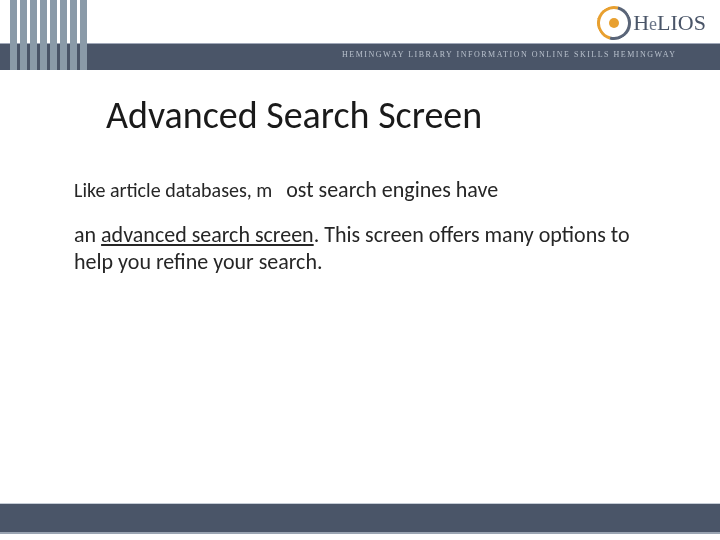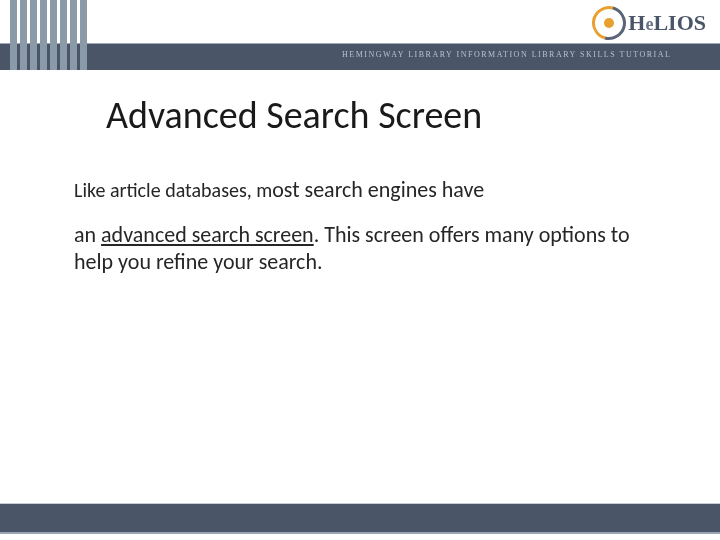--- a/index.html
+++ b/index.html
@@ -86,21 +86,21 @@
       width: 10px;
       height: 10px;
       background: #e8a030;
       border-radius: 50%;
       transform: translate(-50%, -50%);
     }
     .logo-text {
       font-family: Georgia, "Times New Roman", serif;
       font-size: 22px;
       color: #4a5568;
-      font-weight: bold;
+      font-weight: normal;
     }
     .logo-text .e {
       color: #6a7588;
       font-size: 18px;
     }
     .logo-text .l {
       color: #4a5568;
     }
     .title {
       position: absolute;
@@ -117,20 +117,21 @@
       right: 74px;
       color: #262626;
     }
     .body-lead {
       font-size: 20px;
       display: inline;
     }
     .body-rest {
       font-size: 22px;
       display: inline;
+      margin-left: 14px;
     }
     .body-cont {
       font-size: 22px;
       margin-top: 18px;
     }
     .underline {
       text-decoration: underline;
     }
     .footer-bar {
       position: absolute;
@@ -166,21 +167,21 @@
   <div class="vstripes">
     <div class="vstripe"></div>
       <div class="vstripe"></div>
       <div class="vstripe"></div>
     <div class="vstripe"></div>
       <div class="vstripe"></div>
       <div class="vstripe"></div>
     <div class="vstripe"></div>
       <div class="vstripe"></div>
   </div>
-  <div class="header-tagline">HEMINGWAY LIBRARY INFORMATION LIBRARY SKILLS TUTORIAL</div>
+  <div class="header-tagline">HEMINGWAY LIBRARY INFORMATION ONLINE SKILLS HEMINGWAY</div>
   <div class="logo-wrap">
     <div class="logo-circle">
       <div class="logo-ring"></div>
       <div class="logo-dot"></div>
     </div>
     <div class="logo-text">
       <span>H</span><span class="e">e</span><span class="l">LIOS</span>
     </div>
   </div>
 </div>

